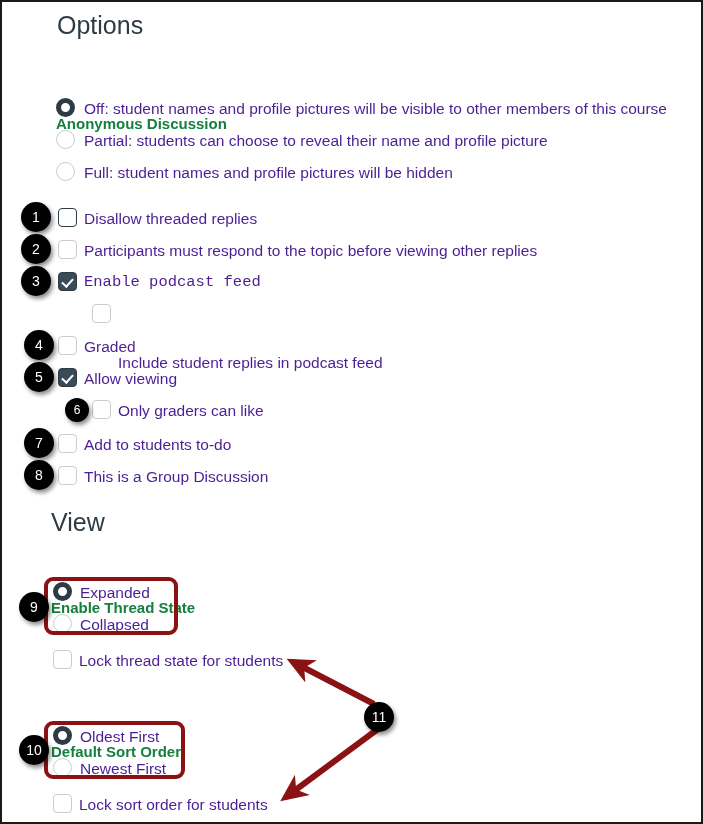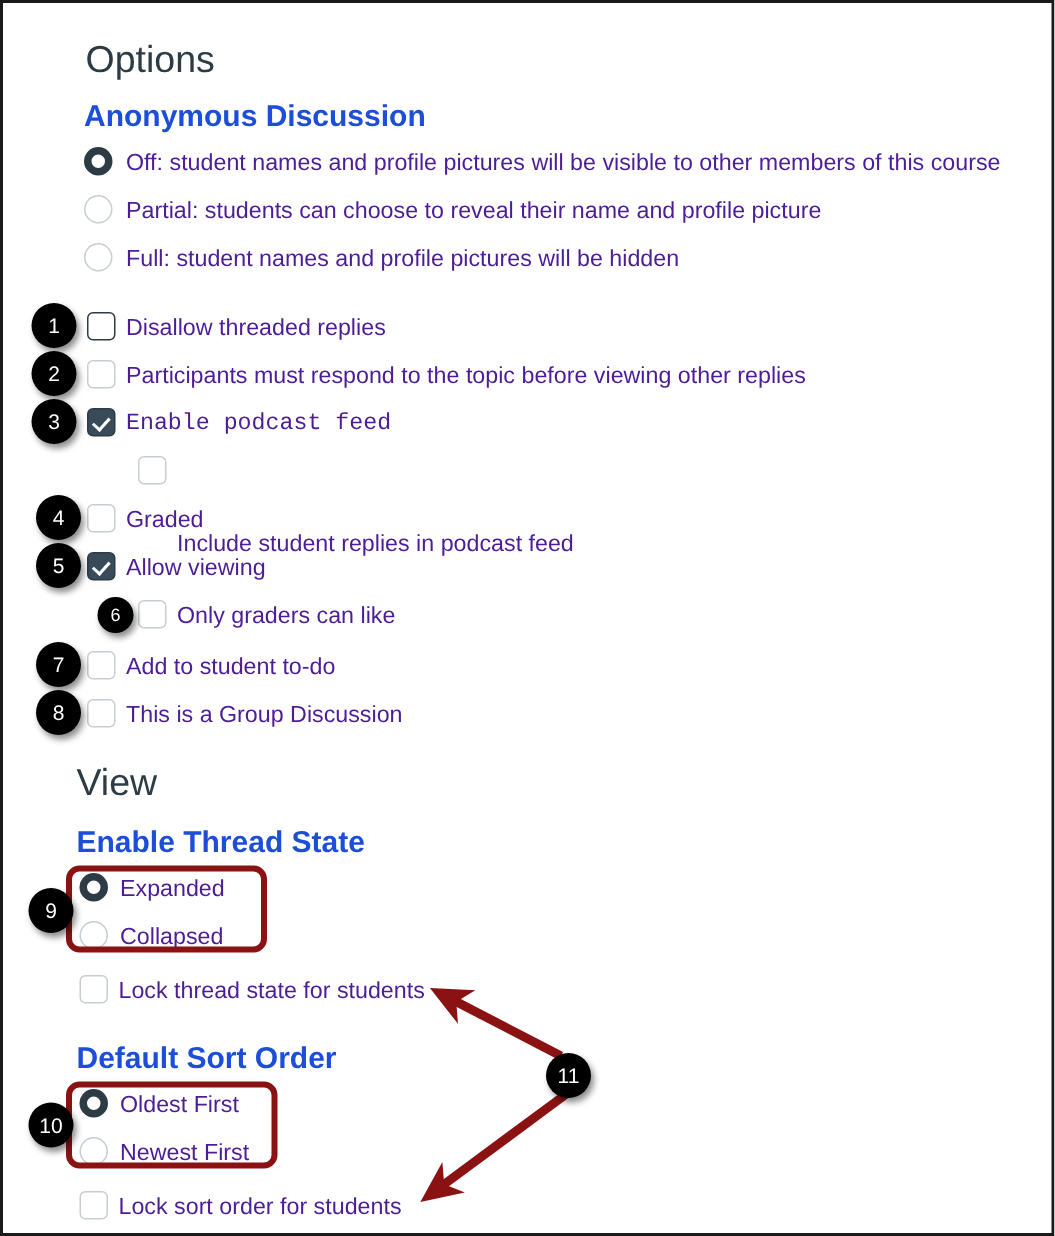--- a/index.html
+++ b/index.html
@@ -24,24 +24,25 @@
   .h-section {
     position: absolute;
     font-size: 25px;
     font-weight: 400;
     color: #2d3b45;
     letter-spacing: 0px;
     white-space: nowrap;
   }
   .h-sub {
     position: absolute;
-    font-size: 20px;
+    font-size: 15px;
     font-weight: bold;
-    color: #1d4ed8;
+    color: #15803d;
     white-space: nowrap;
+    margin-top: 48px;
   }
 
   
   .lbl {
     position: absolute;
     font-size: 15.5px;
     color: #4c1d95;
     white-space: nowrap;
     line-height: 1;
   }
@@ -130,21 +131,21 @@
     height: 824px;
     z-index: 10;
     pointer-events: none;
   }
 </style>
 </head>
 <body>
 
 <div id="page">
 
-  <div class="h-section" style="left:55px; top:24px;">Options</div>
+  <div class="h-section" style="left:55px; top:9px;">Options</div>
 
   <div class="h-sub" style="left:54px; top:65px;">Anonymous Discussion</div>
 
   <div class="radio on" style="left:54px; top:96px;"></div>
   <div class="lbl" style="left:82px; top:99px;">Off: student names and profile pictures will be visible to other members of this course</div>
 
   <div class="radio off" style="left:54px; top:128px;"></div>
   <div class="lbl" style="left:82px; top:131px;">Partial: students can choose to reveal their name and profile picture</div>
 
   <div class="radio off" style="left:54px; top:160px;"></div>
@@ -165,21 +166,21 @@
   <div class="cbox off" style="left:56px; top:334px;"></div>
   <div class="lbl" style="left:82px; top:337px;">Graded</div>
 
   <div class="cbox on" style="left:56px; top:366px;"></div>
   <div class="lbl" style="left:82px; top:369px;">Allow viewing</div>
 
   <div class="cbox off" style="left:90px; top:398px;"></div>
   <div class="lbl" style="left:116px; top:401px;">Only graders can like</div>
 
   <div class="cbox off" style="left:56px; top:432px;"></div>
-  <div class="lbl" style="left:82px; top:435px;">Add to student to-do</div>
+  <div class="lbl" style="left:82px; top:435px;">Add to students to-do</div>
 
   <div class="cbox off" style="left:56px; top:464px;"></div>
   <div class="lbl" style="left:82px; top:467px;">This is a Group Discussion</div>
 
   <div class="h-section" style="left:49px; top:506px;">View</div>
 
   <div class="h-sub" style="left:49px; top:549px;">Enable Thread State</div>
 
   <div class="radio on" style="left:51px; top:580px;"></div>
   <div class="lbl" style="left:78px; top:583px;">Expanded</div>

